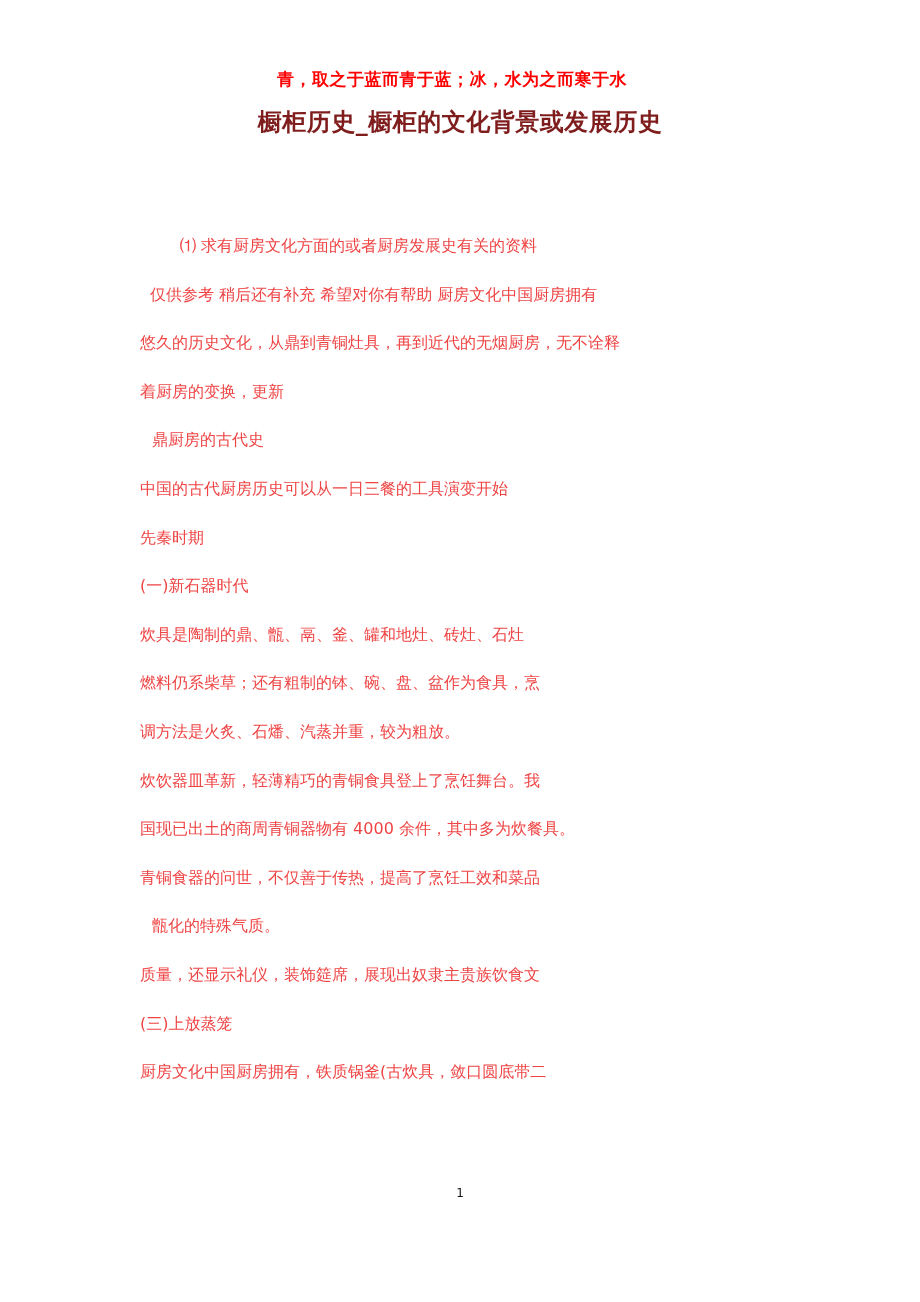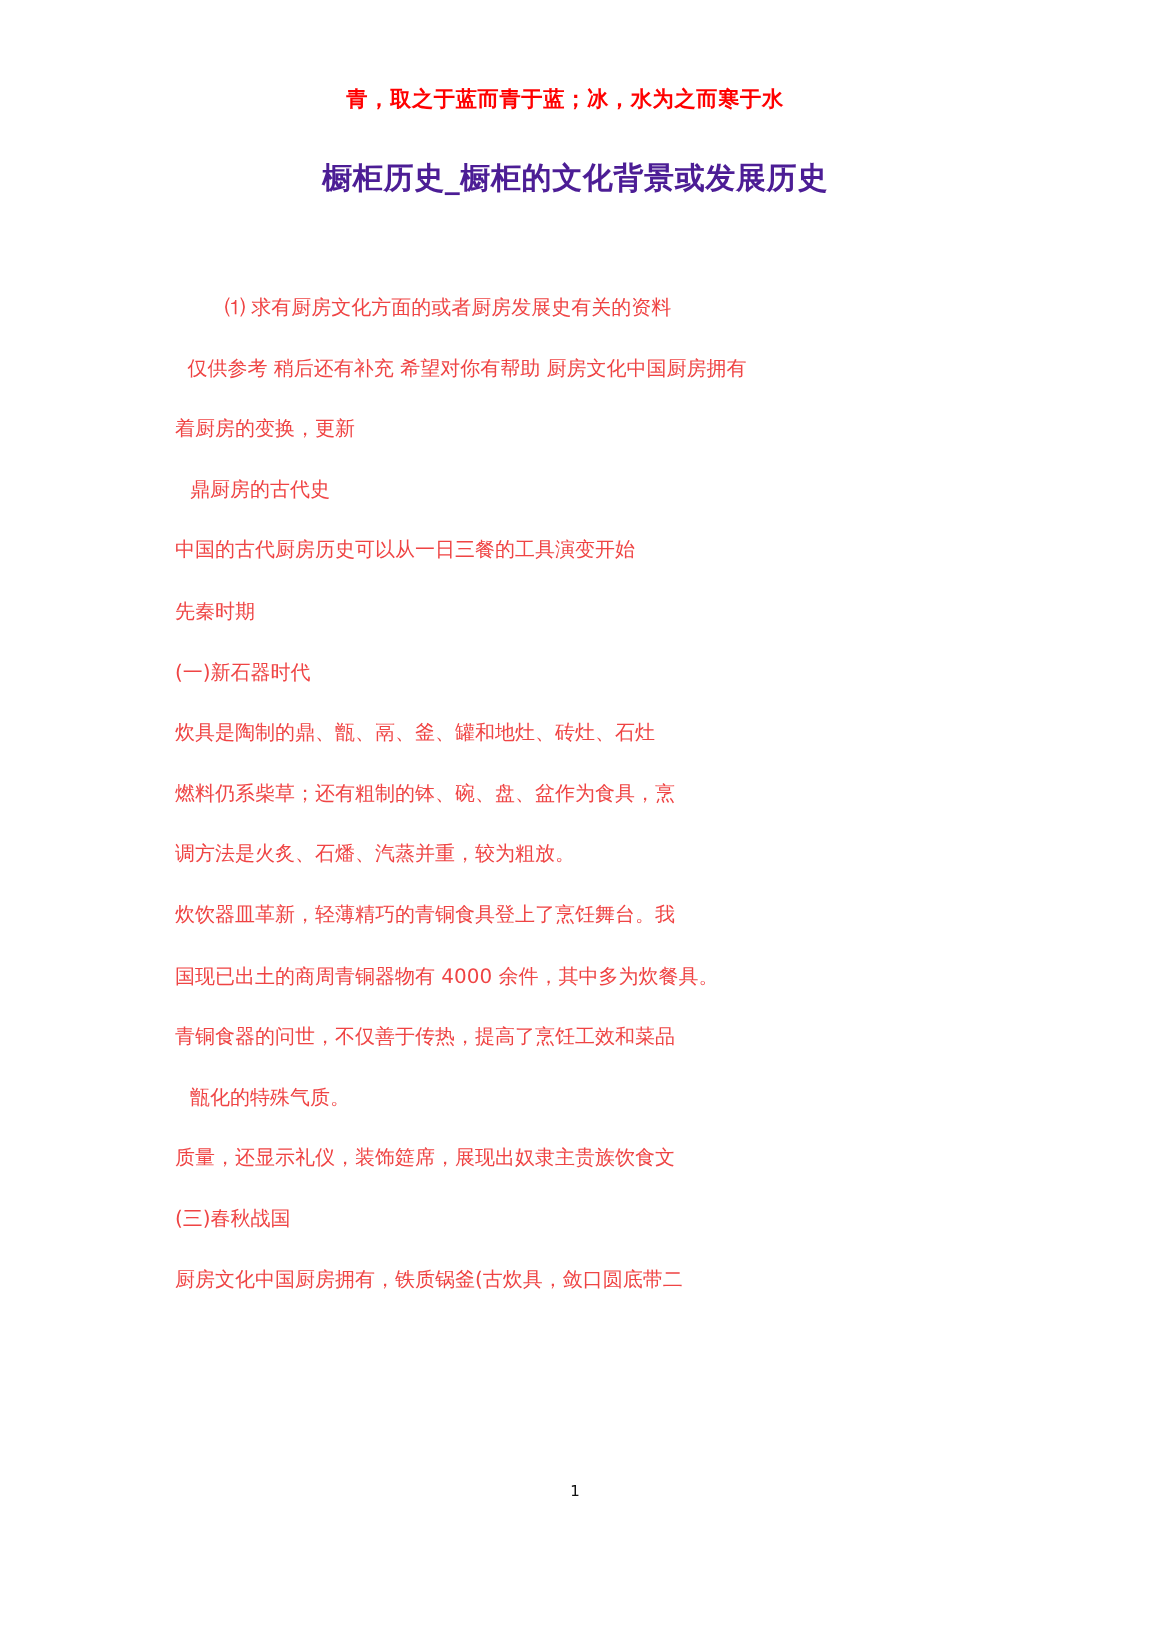--- a/index.html
+++ b/index.html
@@ -27,27 +27,27 @@
       left: 0;
       width: 904px;
       text-align: center;
       font-size: 17px;
       font-weight: bold;
       color: #ff0000;
       letter-spacing: 0.5px;
     }
     .doc-title {
       position: absolute;
-      top: 126px;
+      top: 106px;
       left: 0;
       width: 920px;
       text-align: center;
       font-size: 24px;
       font-weight: bold;
-      color: #4c1d95;
+      color: #7f1d1d;
       letter-spacing: 0.5px;
     }
     .body-lines {
       position: absolute;
       top: 228px;
       left: 140px;
       width: 650px;
     }
     .line {
       height: 48.6px;
@@ -72,31 +72,32 @@
 </head>
 <body>
 
 <div class="page">
   <div class="header-quote">青，取之于蓝而青于蓝；冰，水为之而寒于水</div>
   <div class="doc-title">橱柜历史_橱柜的文化背景或发展历史</div>
 
   <div class="body-lines">
     <div class="line indent-q">⑴ 求有厨房文化方面的或者厨房发展史有关的资料</div>
     <div class="line indent-s">仅供参考  稍后还有补充  希望对你有帮助  厨房文化中国厨房拥有</div>
+    <div class="line">悠久的历史文化，从鼎到青铜灶具，再到近代的无烟厨房，无不诠释</div>
     <div class="line">着厨房的变换，更新</div>
     <div class="line indent-xs">鼎厨房的古代史</div>
     <div class="line">中国的古代厨房历史可以从一日三餐的工具演变开始</div>
     <div class="line">先秦时期</div>
     <div class="line">(一)新石器时代</div>
     <div class="line">炊具是陶制的鼎、甑、鬲、釜、罐和地灶、砖灶、石灶</div>
     <div class="line">燃料仍系柴草；还有粗制的钵、碗、盘、盆作为食具，烹</div>
     <div class="line">调方法是火炙、石燔、汽蒸并重，较为粗放。</div>
     <div class="line">炊饮器皿革新，轻薄精巧的青铜食具登上了烹饪舞台。我</div>
     <div class="line">国现已出土的商周青铜器物有 4000 余件，其中多为炊餐具。</div>
     <div class="line">青铜食器的问世，不仅善于传热，提高了烹饪工效和菜品</div>
     <div class="line indent-xs">甑化的特殊气质。</div>
     <div class="line">质量，还显示礼仪，装饰筵席，展现出奴隶主贵族饮食文</div>
-    <div class="line">(三)春秋战国</div>
+    <div class="line">(三)上放蒸笼</div>
     <div class="line">厨房文化中国厨房拥有，铁质锅釜(古炊具，敛口圆底带二</div>
   </div>
 
   <div class="page-number">1</div>
 </div>
 
 </body></html>

